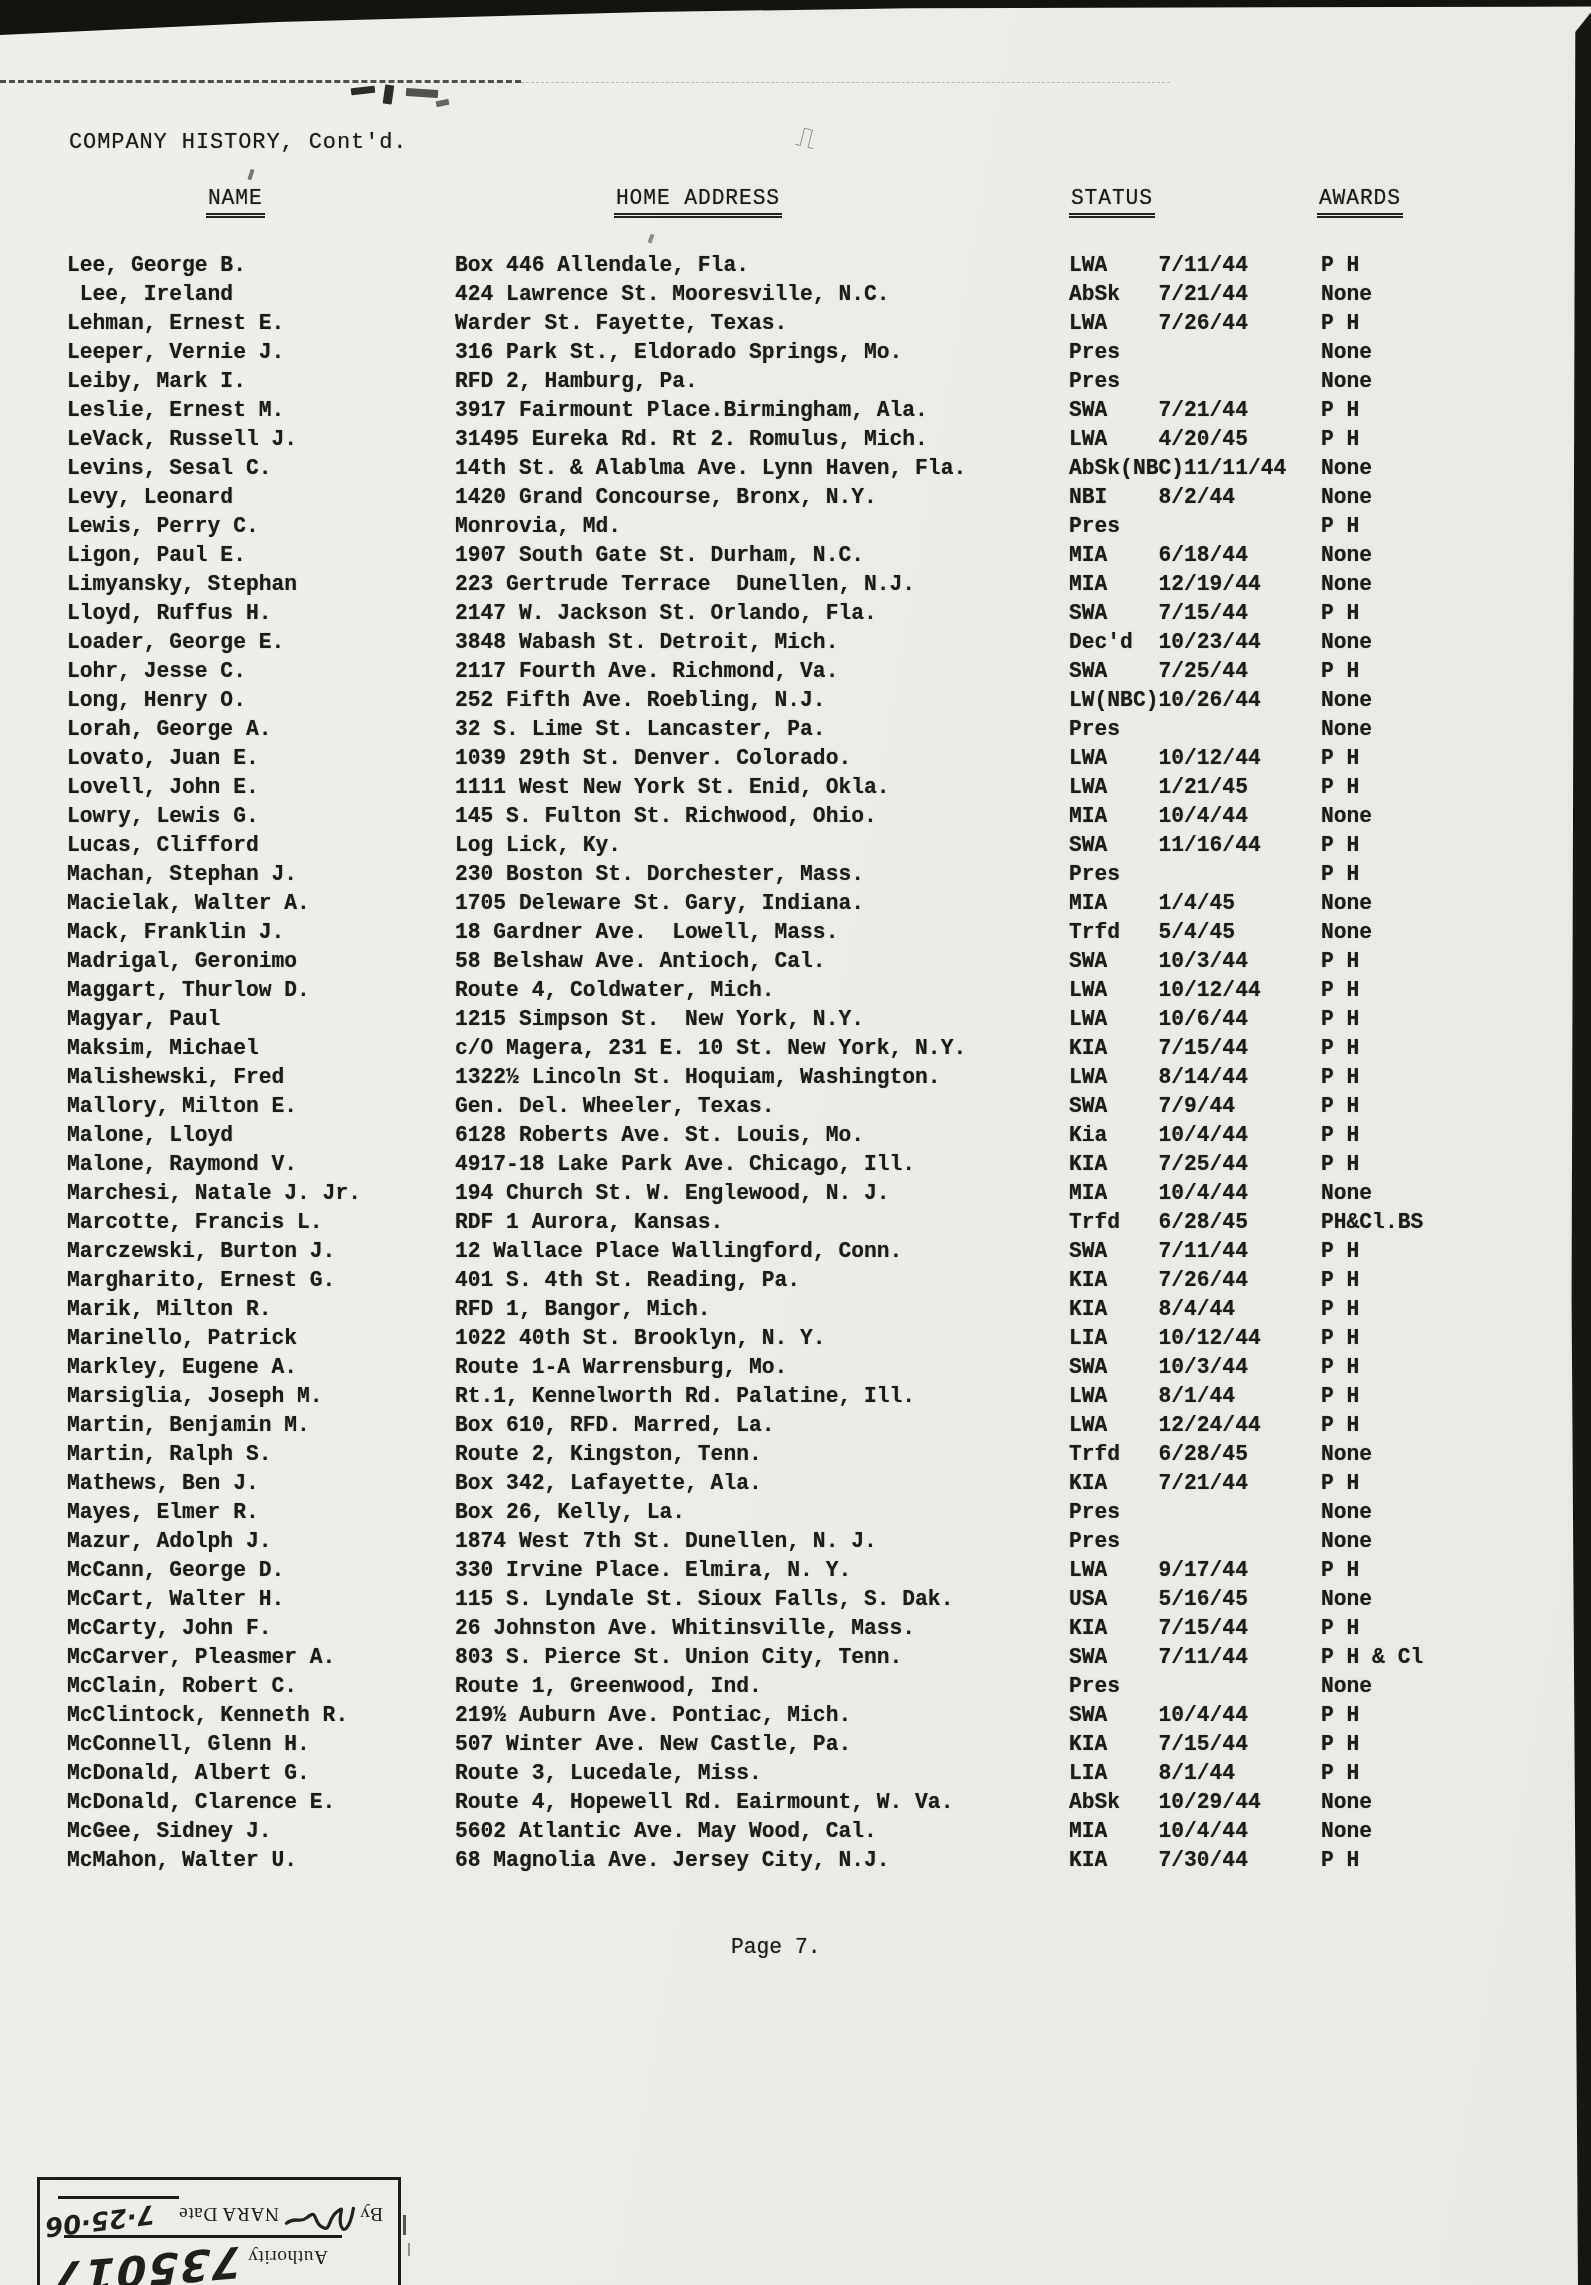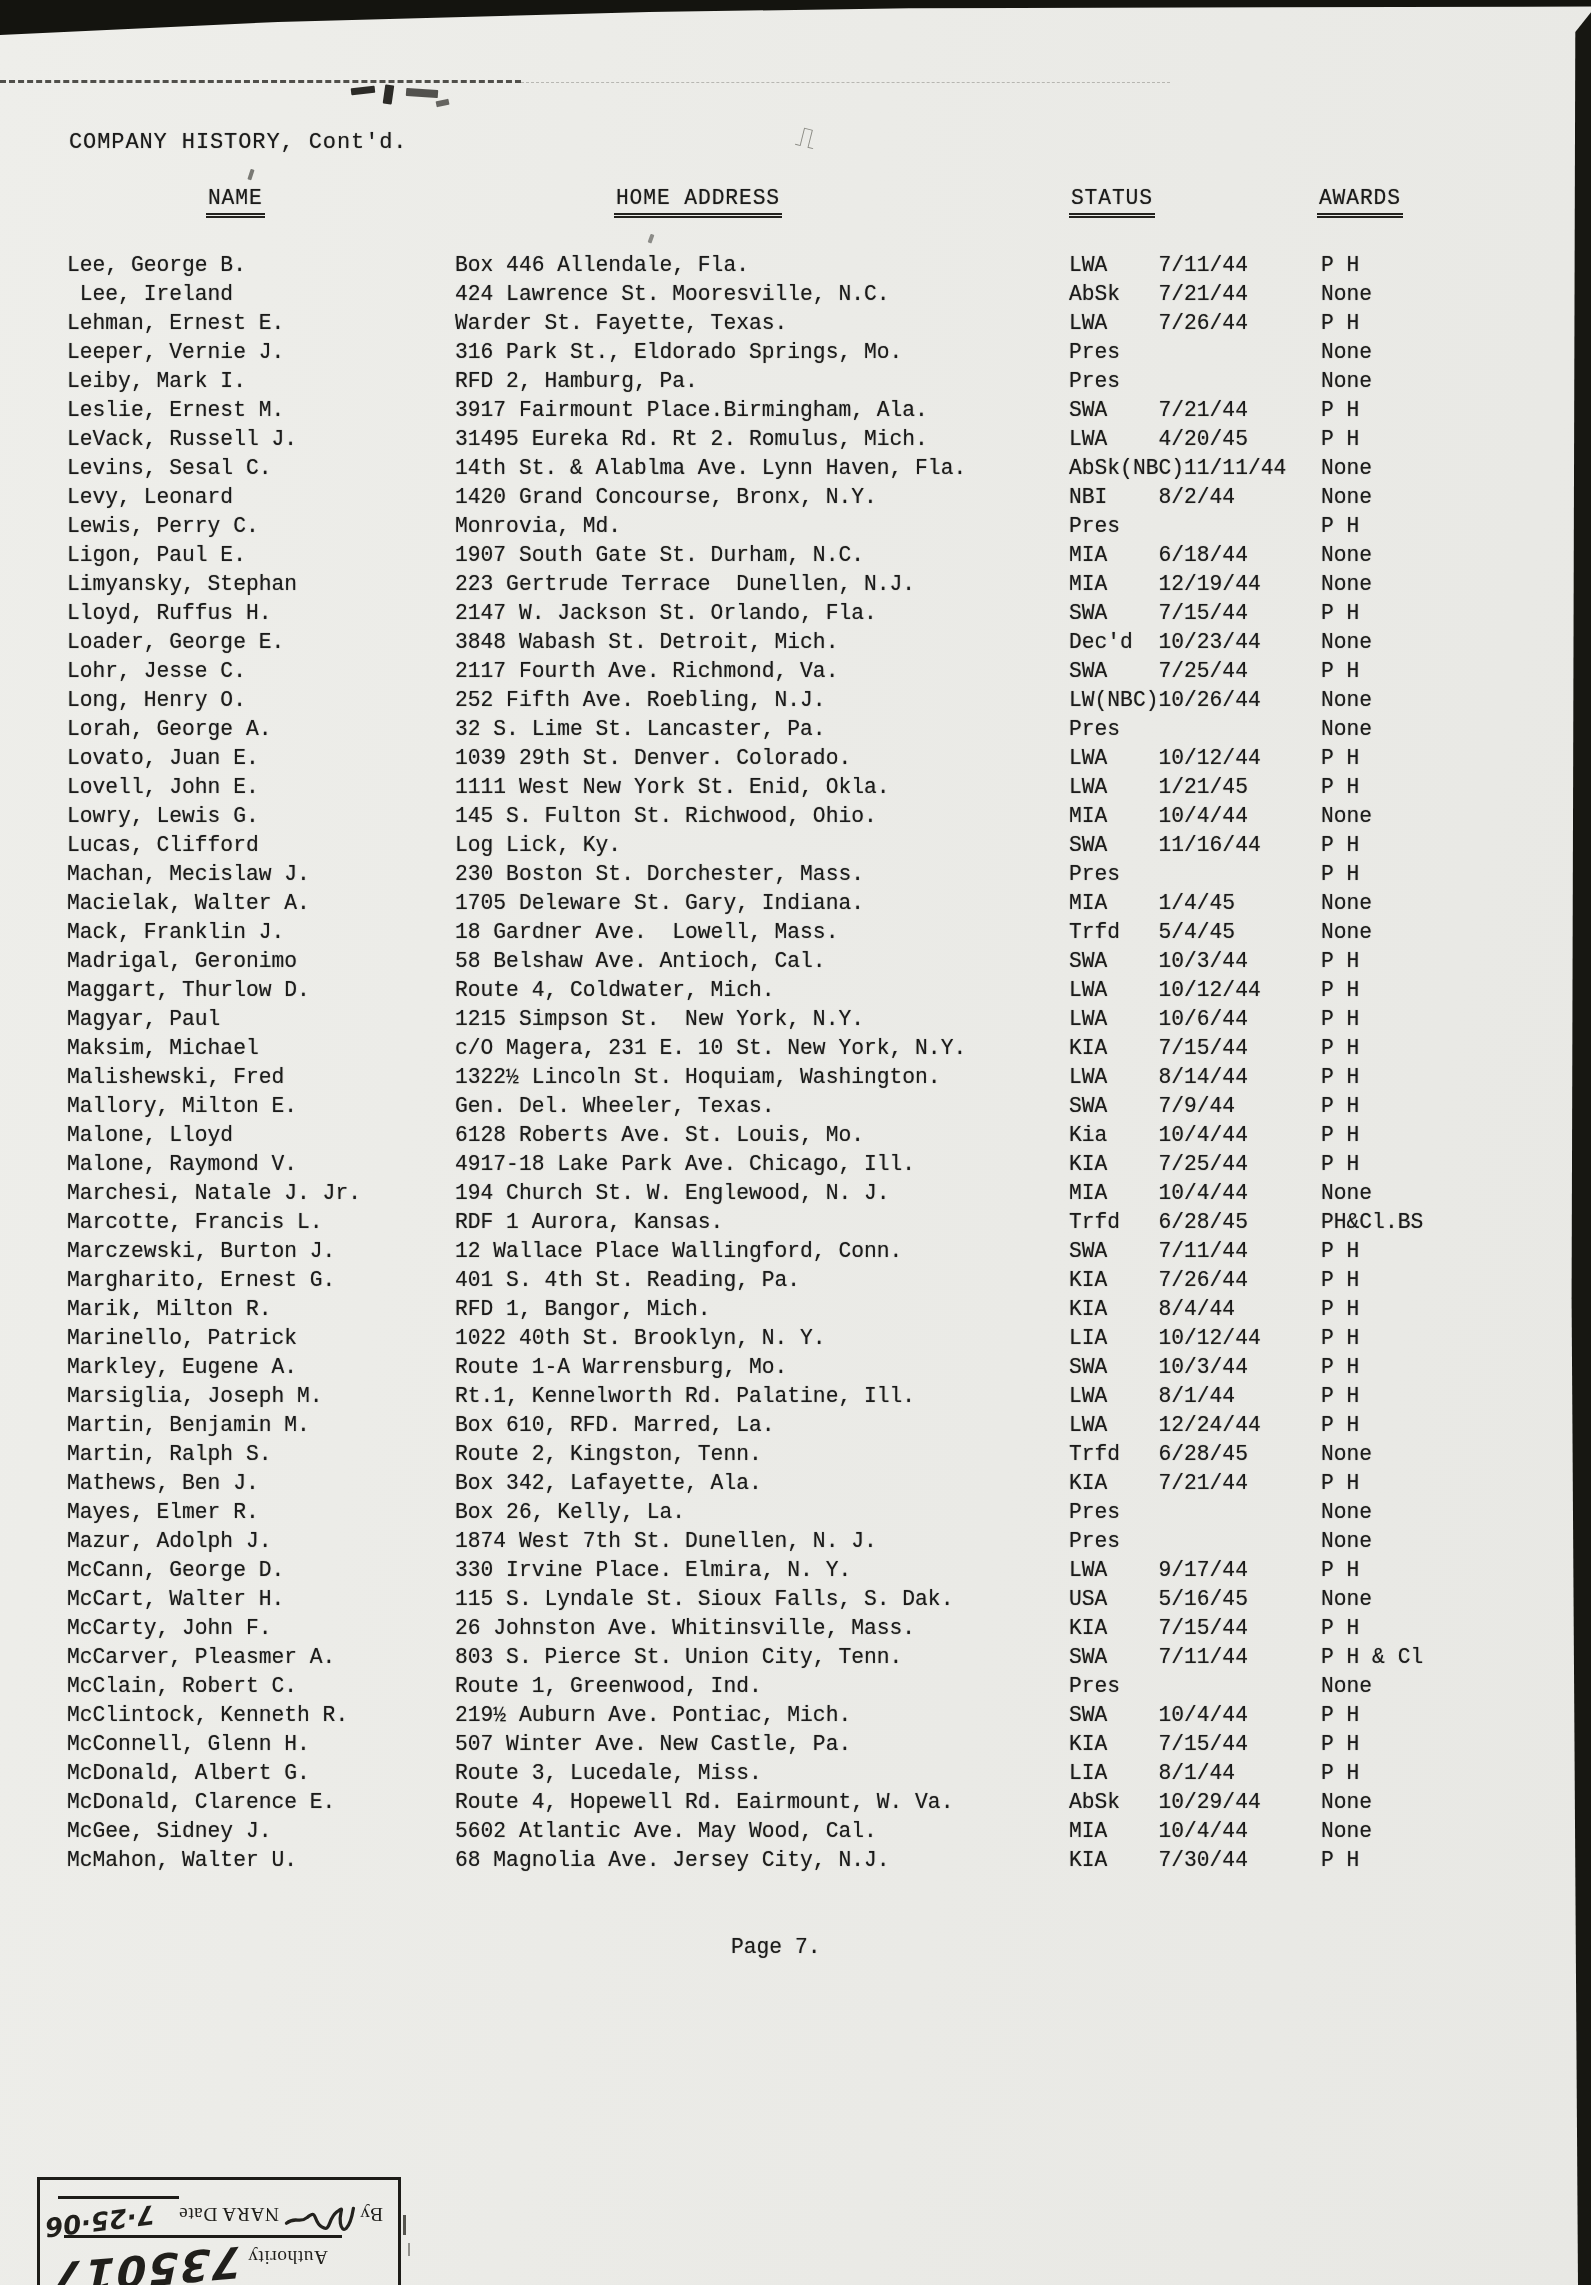--- a/index.html
+++ b/index.html
@@ -35,21 +35,21 @@
   .col-header{
     position:absolute;top:186px;font-size:21.3px;letter-spacing:0.9px;white-space:pre;
     border-bottom:5.6px double #23221e;padding:0 1.9px 2.8px 1.9px;
   }
   .h-name{left:206px;}
   .h-address{left:614px;}
   .h-status{left:1069px;}
   .h-awards{left:1317px;}
   
   .roster{position:absolute;left:0;top:251px;width:1592px;}
-  .row{position:relative;height:29px;font-size:21.3px;line-height:29px;white-space:pre;}
+  .row{position:relative;height:29px;font-size:21.3px;line-height:29px;white-space:pre;font-weight:bold;}
   .cell{position:absolute;top:0;white-space:pre;}
   .c-name{left:67px;}
   .c-address{left:455px;}
   .c-status{left:1069px;}
   .c-awards{left:1321px;}
   .page-footer{position:absolute;left:731px;top:1935px;font-size:21.3px;white-space:pre;}
   
   .stamp{
     position:absolute;left:37px;top:2177px;width:358px;height:197px;
     border:3.7px solid #1d1c18;transform:rotate(180deg);
@@ -218,21 +218,21 @@
     <span class="cell c-status">MIA    10/4/44</span>
     <span class="cell c-awards">None</span>
   </div>
     <div class="row ink">
     <span class="cell c-name">Lucas, Clifford</span>
     <span class="cell c-address">Log Lick, Ky.</span>
     <span class="cell c-status">SWA    11/16/44</span>
     <span class="cell c-awards">P H</span>
   </div>
     <div class="row ink">
-    <span class="cell c-name">Machan, Mecislaw J.</span>
+    <span class="cell c-name">Machan, Stephan J.</span>
     <span class="cell c-address">230 Boston St. Dorchester, Mass.</span>
     <span class="cell c-status">Pres</span>
     <span class="cell c-awards">P H</span>
   </div>
     <div class="row ink">
     <span class="cell c-name">Macielak, Walter A.</span>
     <span class="cell c-address">1705 Deleware St. Gary, Indiana.</span>
     <span class="cell c-status">MIA    1/4/45</span>
     <span class="cell c-awards">None</span>
   </div>

